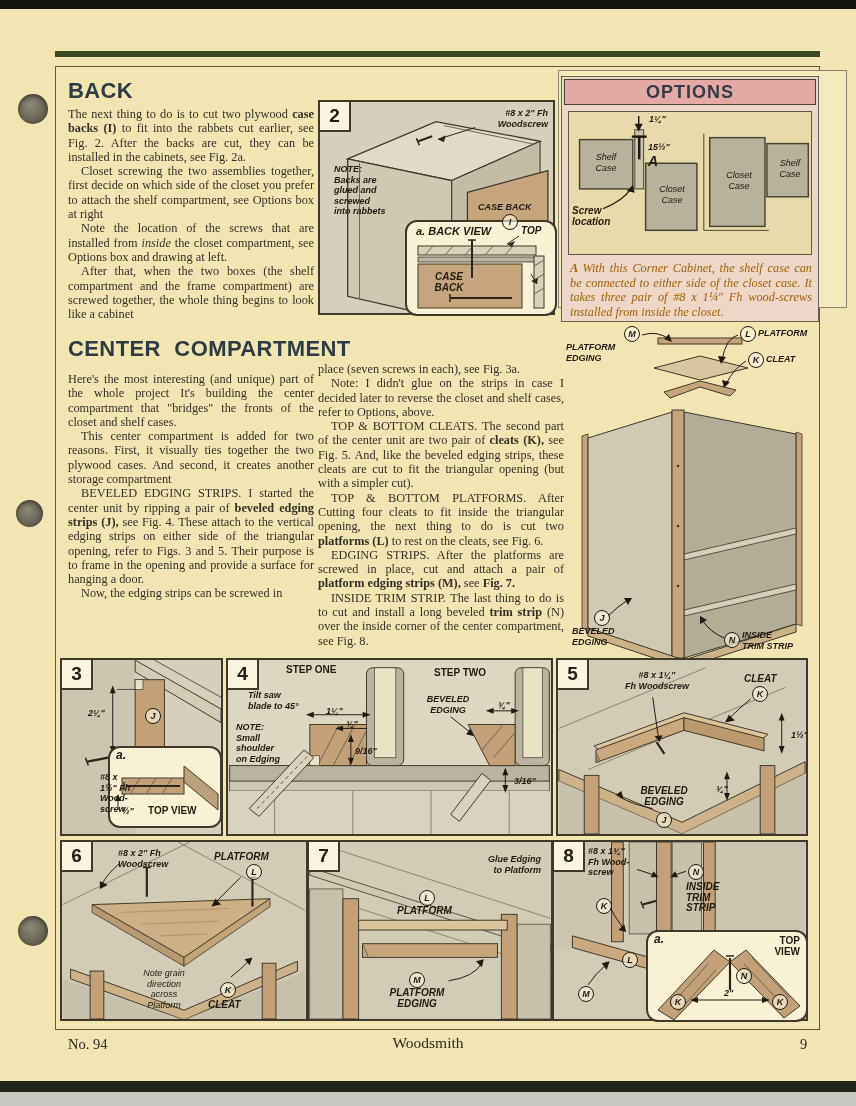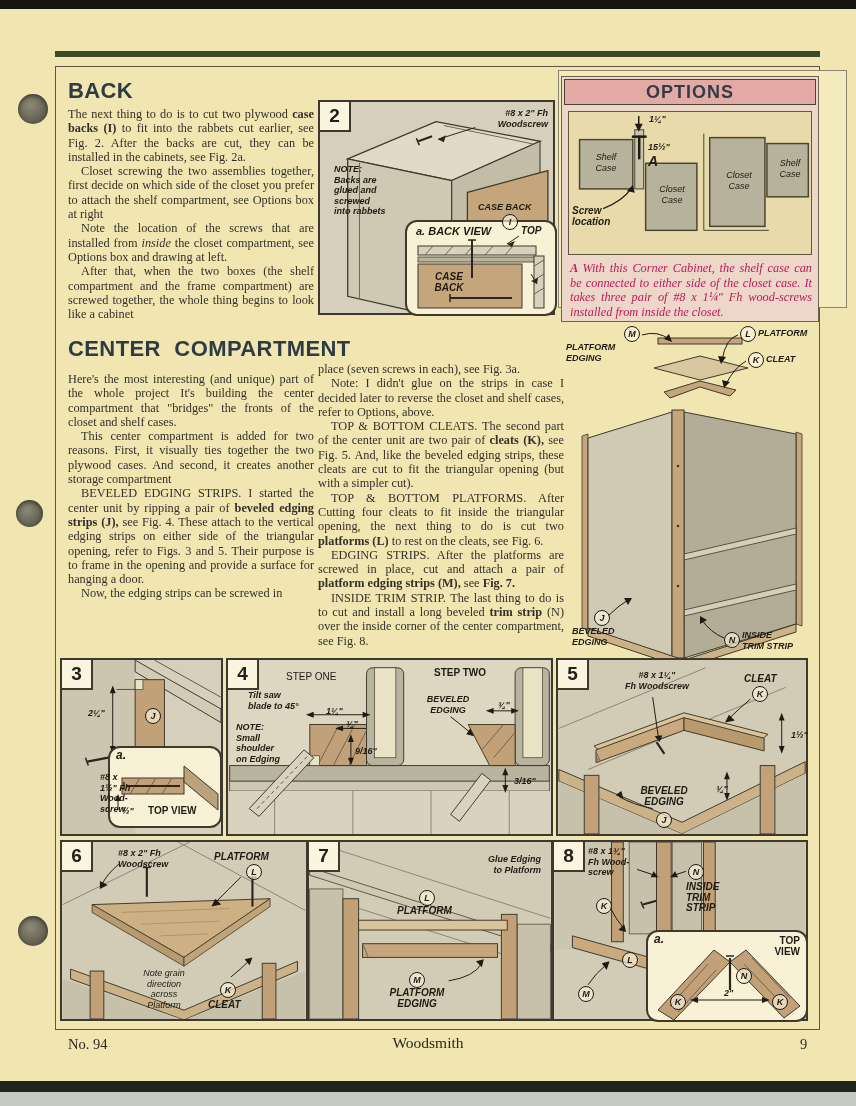--- a/index.html
+++ b/index.html
@@ -132,21 +132,21 @@
     <div class="fl" style="left:79px;top:44px;font-size:14px;">A</div>
     <div class="fl c reg" style="left:77px;top:72px;width:52px;">Closet
 Case</div>
     <div class="fl" style="left:3px;top:94px;font-size:10px;">Screw
 location</div>
     <div class="fl c reg" style="left:142px;top:58px;width:56px;">Closet
 Case</div>
     <div class="fl c reg" style="left:200px;top:46px;width:42px;">Shelf
 Case</div>
   </div>
-  <div class="abs serif" style="left:8px;top:184px;width:242px;font-size:12.3px;line-height:14.6px;color:#be185d;text-align:justify;"><span class="seg-b seg-i">A </span><span class="seg-i">With this Corner Cabinet, the shelf case can be connected to either side of the closet case. It takes three pair of #8 x 1¼" Fh wood-screws installed from inside the closet.</span></div>
+  <div class="abs serif" style="left:8px;top:184px;width:242px;font-size:12.3px;line-height:14.6px;color:#a16207;text-align:justify;"><span class="seg-b seg-i">A </span><span class="seg-i">With this Corner Cabinet, the shelf case can be connected to either side of the closet case. It takes three pair of #8 x 1¼" Fh wood-screws installed from inside the closet.</span></div>
 </div>
 
 <div class="abs sec-title" style="left:68px;top:336px;word-spacing:7px;">CENTER COMPARTMENT</div>
 <div class="abs col" style="left:68px;top:372px;width:246px;">
   <p><span>Here's the most interesting (and unique) part of the whole project It's building the center compartment that "bridges" the fronts of the closet and shelf cases.</span></p>
   <p class="ind"><span>This center compartment is added for two reasons. First, it visually ties together the two plywood cases. And second, it creates another storage compartment</span></p>
   <p class="ind"><span>BEVELED EDGING STRIPS. I started the center unit by ripping a pair of </span><span class="seg-b">beveled edging strips (J),</span><span> see Fig. 4. These attach to the vertical edging strips on either side of the triangular opening, refer to Figs. 3 and 5. Their purpose is to frame in the opening and provide a surface for hanging a door.</span></p>
   <p class="ind"><span>Now, the edging strips can be screwed in</span></p>
 </div>
 <div class="abs col" style="left:318px;top:362px;width:246px;">
@@ -276,21 +276,21 @@
     <polygon points="226,158 258,116 267,123 235,165" fill="#d8d2be" stroke="#3e392c"></polygon>
     <line x1="266" y1="52" x2="292" y2="52" stroke="#1f1b12"></line>
     <polygon points="262,52 270,49 270,55" fill="#1f1b12"></polygon>
       <polygon points="296,52 288,49 288,55" fill="#1f1b12"></polygon>
     <line x1="282" y1="114" x2="282" y2="132" stroke="#1f1b12"></line>
     <polygon points="282,110 279,118 285,118" fill="#1f1b12"></polygon>
       <polygon points="282,136 279,128 285,128" fill="#1f1b12"></polygon>
     <line x1="226" y1="58" x2="246" y2="74" stroke="#1f1b12"></line>
       <polygon points="250,78 242,76 246,70" fill="#1f1b12"></polygon>
   </svg>
-  <div class="fl noit" style="left:58px;top:12px;font-weight:normal;">STEP ONE</div>
+  <div class="fl noit" style="left:58px;top:5px;font-weight:bold;">STEP ONE</div>
   <div class="fl noit" style="left:206px;top:8px;font-weight:bold;">STEP TWO</div>
   <div class="fl" style="left:12px;top:30px;margin-left:8px;">Tilt saw
 blade to 45°</div>
   <div class="fl" style="left:8px;top:62px;">NOTE:
 Small
 shoulder
 on Edging</div>
   <div class="fl" style="left:98px;top:46px;">1¼"</div>
   <div class="fl" style="left:118px;top:59px;">¾"</div>
   <div class="fl" style="left:127px;top:86px;">9/16"</div>

